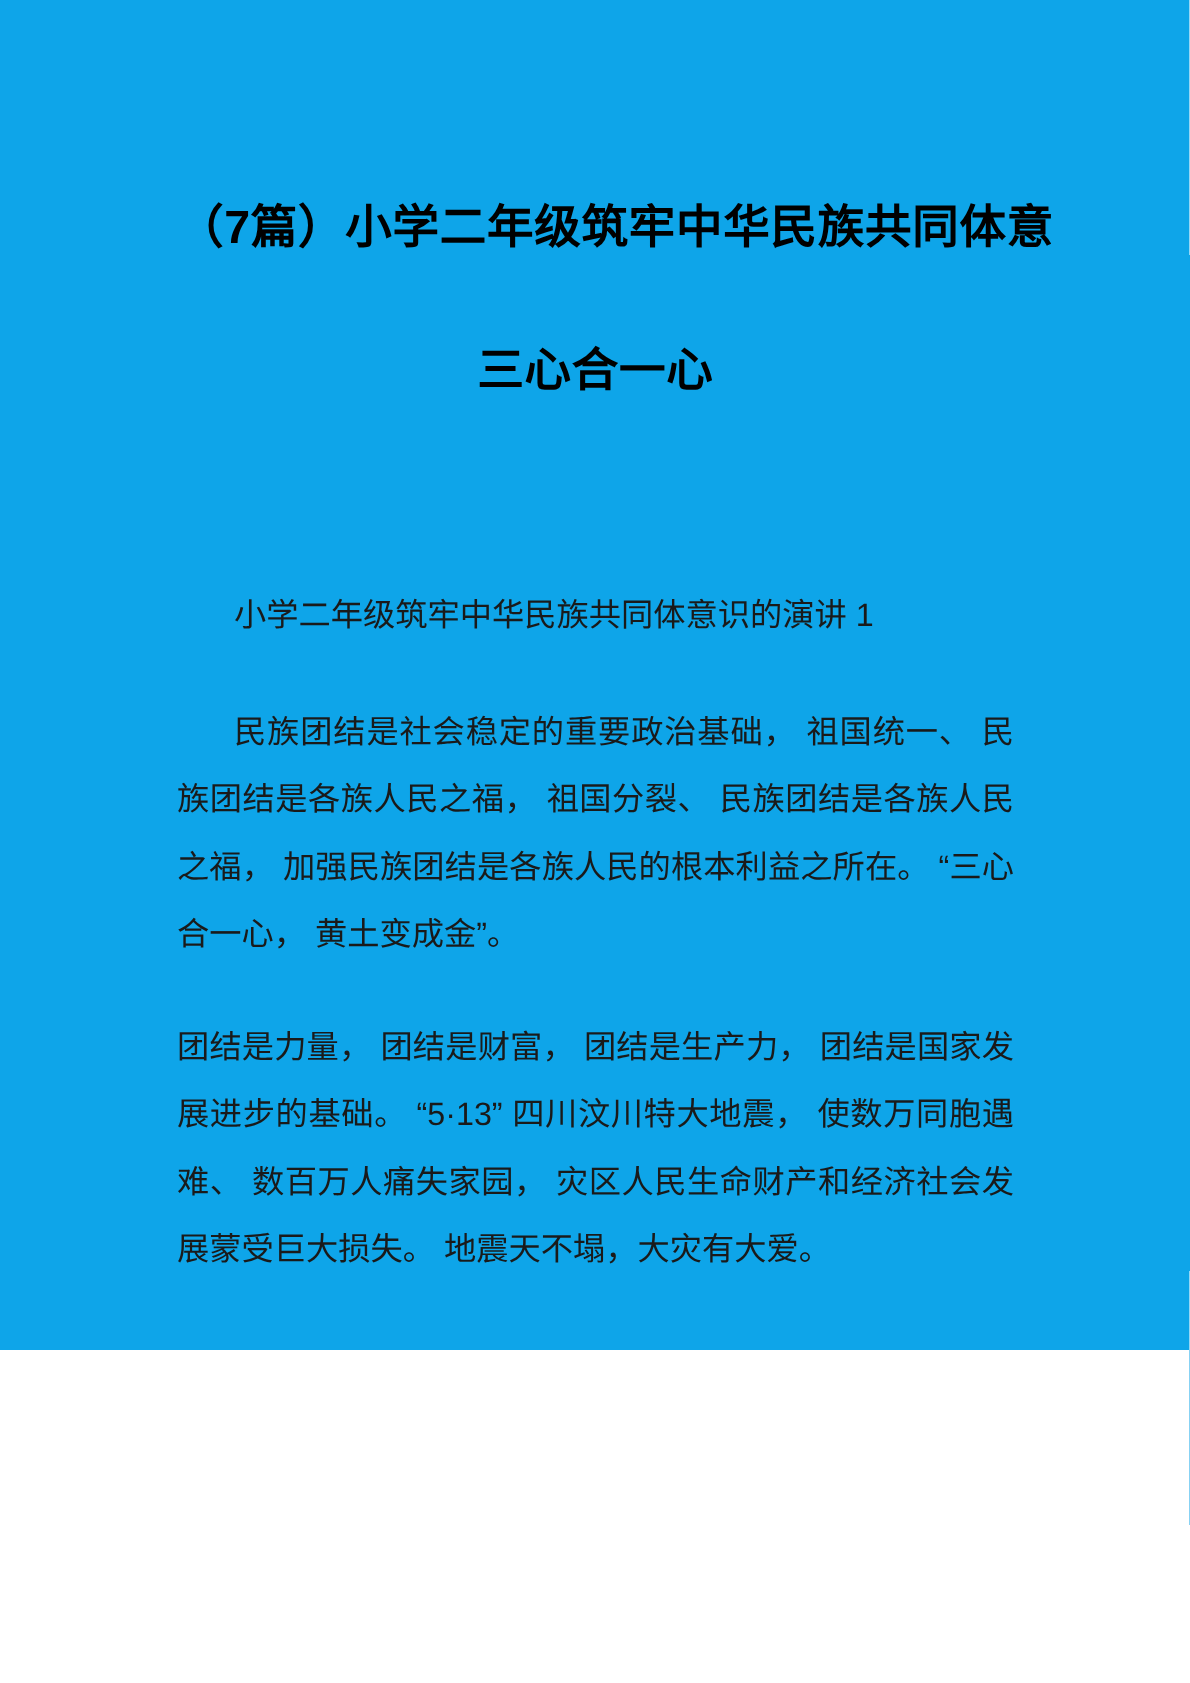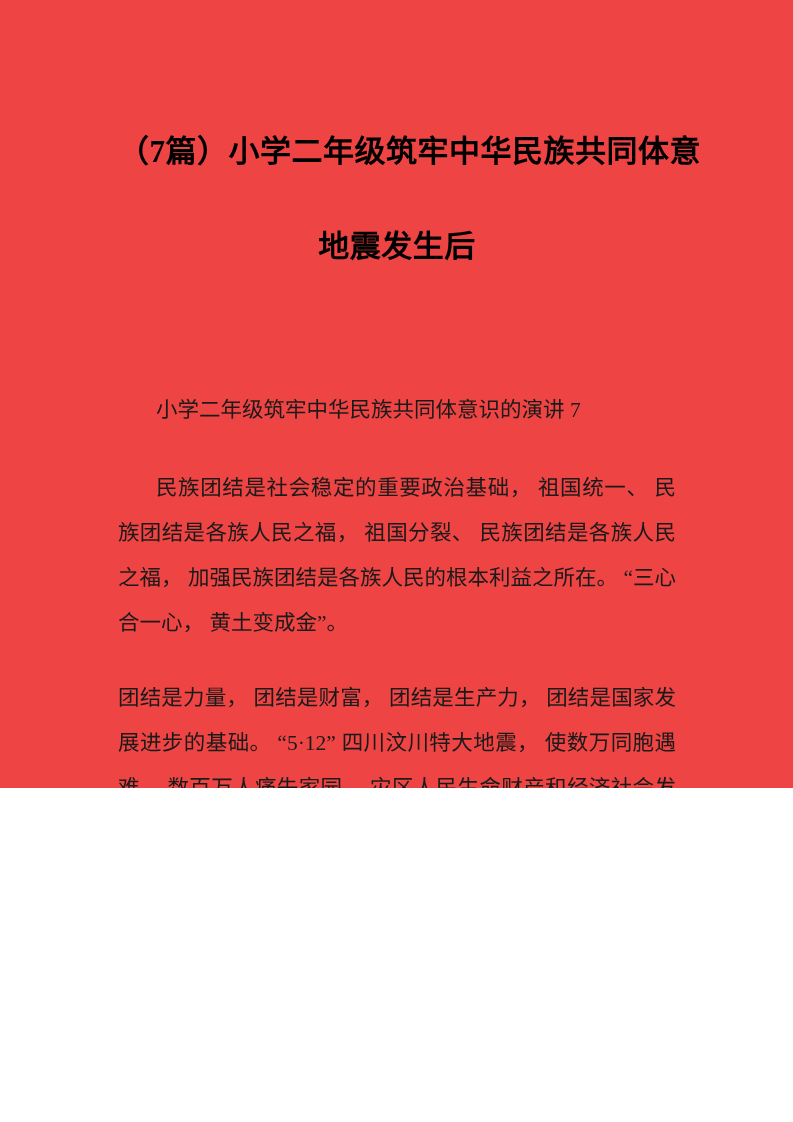--- a/index.html
+++ b/index.html
@@ -3,25 +3,25 @@
 <meta charset="utf-8">
 <style>
   html, body {
     margin: 0;
     padding: 0;
     background: #ffffff;
   }
   .page {
     position: relative;
     width: 793px;
-    height: 788px;
+    height: 900px;
     margin: 0 auto;
-    background: #ef4444;
+    background: #0ea5e9;
     overflow: hidden;
-    font-family: Liberation Serif, serif;
+    font-family: Liberation Sans, sans-serif;
   }
   .title-block {
     position: absolute;
     top: 104px;
     left: 118px;
     width: 558px;
     text-align: center;
     font-size: 31px;
     font-weight: 700;
     color: #000000;
@@ -52,22 +52,22 @@
   .para-2 { margin-top: 30px !important; }
   .para-3 { margin-top: 30px !important; }
 </style>
 </head>
 <body>
 
 <div class="page">
 
   <div class="title-block">
     <div class="title-line">（7篇）小学二年级筑牢中华民族共同体意</div>
-    <div class="title-line">地震发生后</div>
+    <div class="title-line">三心合一心</div>
   </div>
 
   <div class="body-block">
-    <p class="indent">小学二年级筑牢中华民族共同体意识的演讲 7</p>
+    <p class="indent">小学二年级筑牢中华民族共同体意识的演讲 1</p>
     <p class="indent para-1">民族团结是社会稳定的重要政治基础， 祖国统一、 民族团结是各族人民之福， 祖国分裂、 民族团结是各族人民之福， 加强民族团结是各族人民的根本利益之所在。 “三心合一心， 黄土变成金”。</p>
-    <p class="para-2">团结是力量， 团结是财富， 团结是生产力， 团结是国家发展进步的基础。 “5·12” 四川汶川特大地震， 使数万同胞遇难、 数百万人痛失家园， 灾区人民生命财产和经济社会发展蒙受巨大损失。 地震天不塌，大灾有大爱。</p>
+    <p class="para-2">团结是力量， 团结是财富， 团结是生产力， 团结是国家发展进步的基础。 “5·13” 四川汶川特大地震， 使数万同胞遇难、 数百万人痛失家园， 灾区人民生命财产和经济社会发展蒙受巨大损失。 地震天不塌，大灾有大爱。</p>
   </div>
 
 </div>
 
 </body></html>

